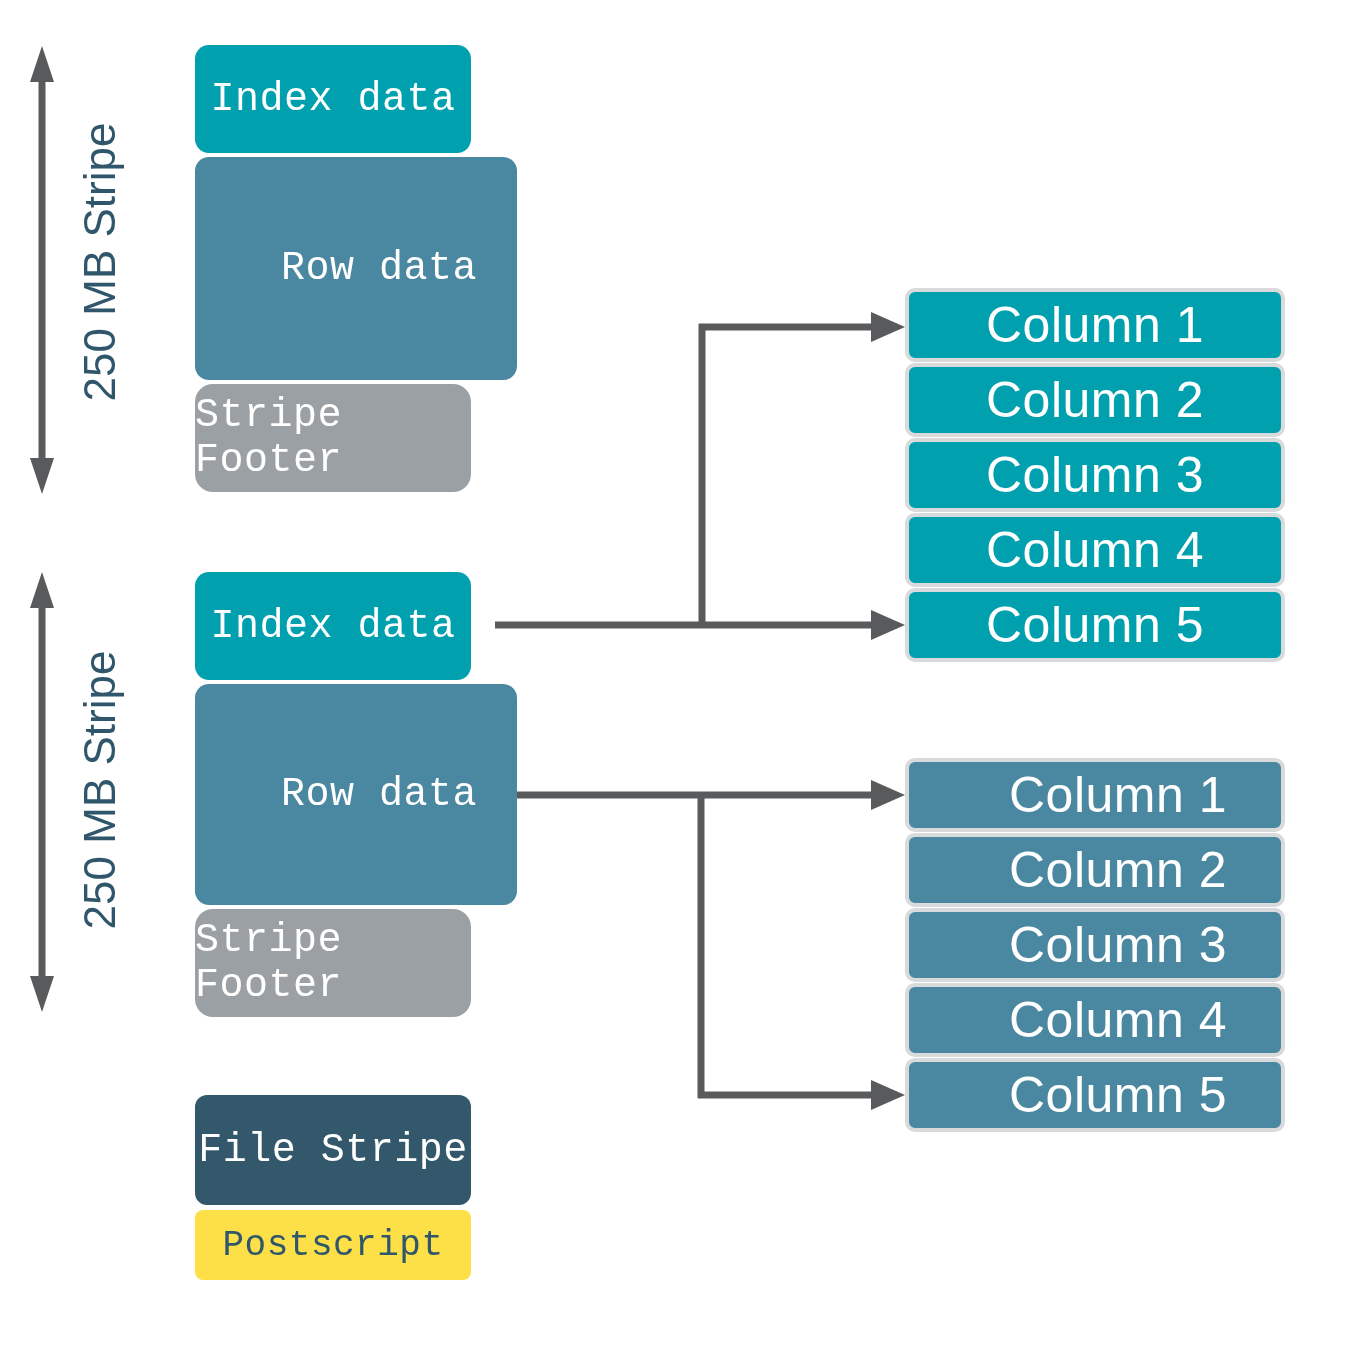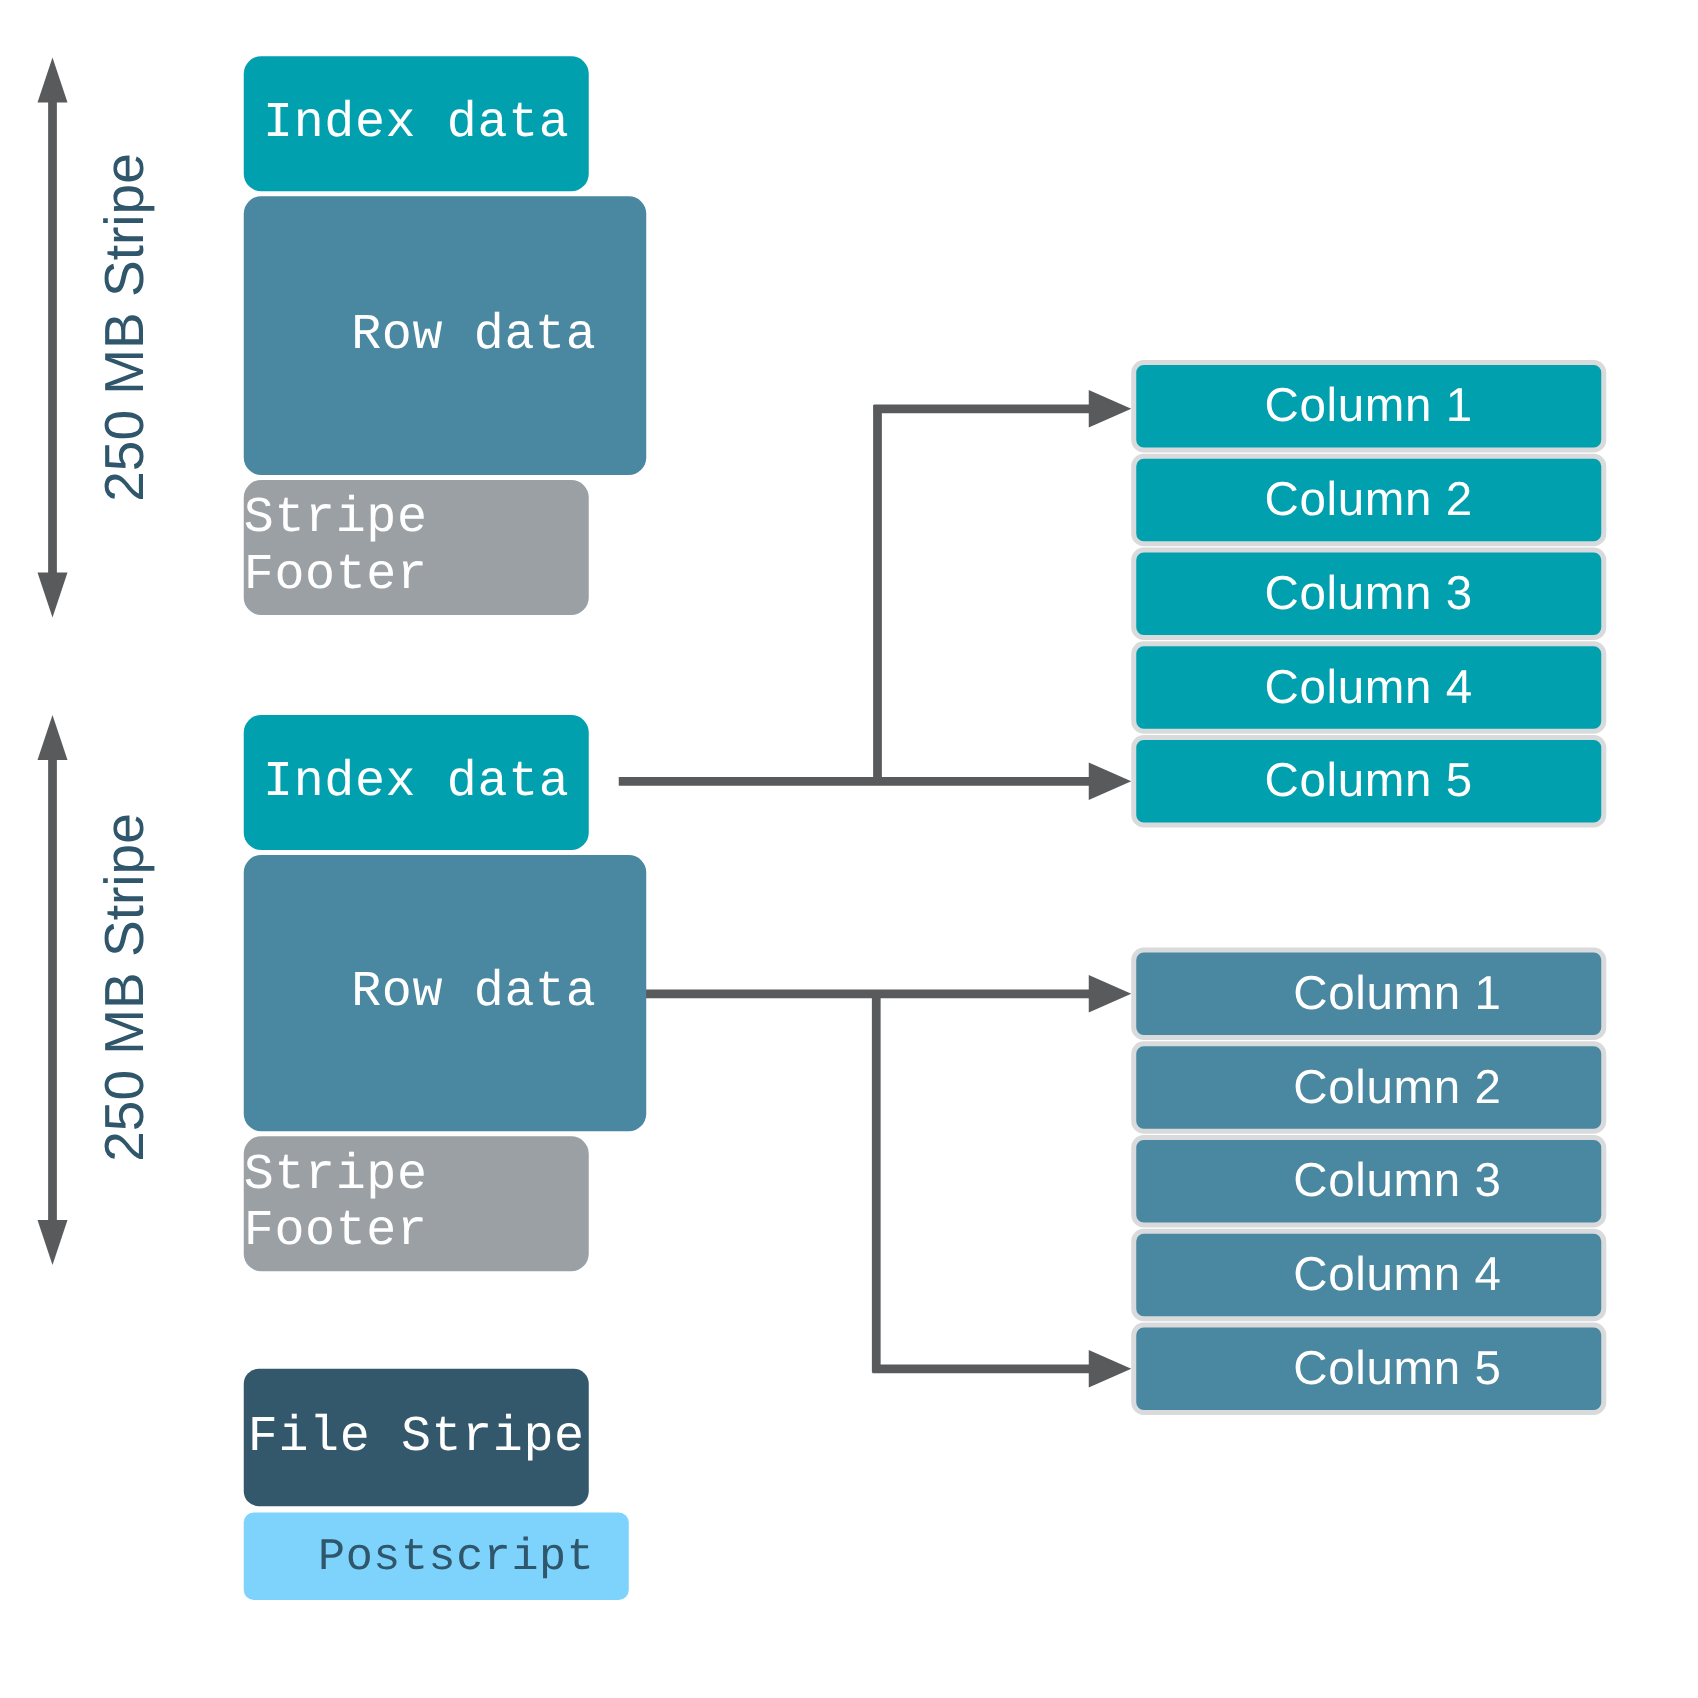--- a/index.html
+++ b/index.html
@@ -25,23 +25,23 @@
     display: flex;
     align-items: center;
     justify-content: center;
     color: #ffffff;
     font-size: 40px;
     letter-spacing: 0.5px;
     font-family: Liberation Mono, monospace;
   }
   .teal   { background: #00A0AE; }
   .steel  { background: #4A87A0; padding-left: 46px; }
-  .gray   { background: #9BA0A5; }
+  .gray   { background: #9BA0A5; border-radius: 18px; }
   .slate  { background: #33576B; }
-  .lightg { background: #7dd3fc; color: #2F566B; font-size: 36px; border-radius: 8px; padding-left: 32px; }
+  .lightg { background: #fde047; color: #2F566B; font-size: 36px; border-radius: 8px; }
   .vlabel {
     position: absolute;
     width: 400px;
     height: 56px;
     line-height: 56px;
     text-align: center;
     transform: rotate(-90deg);
     color: #2F566B;
     font-size: 44px;
     white-space: nowrap;
@@ -55,21 +55,21 @@
     box-sizing: border-box;
     width: 100%;
     height: 74px;
     margin-bottom: 1px;
     border: 4px solid #D9DADB;
     border-radius: 10px;
     display: flex;
     align-items: center;
     justify-content: center;
     color: #ffffff;
-    font-size: 38px;
+    font-size: 50px;
     letter-spacing: 0.5px;
   }
   .colbox.teal  { background: #00A0AE; }
   .colbox.steel { background: #4A87A0; }
 </style>
 </head>
 <body>
 
 <div class="canvas">
 

